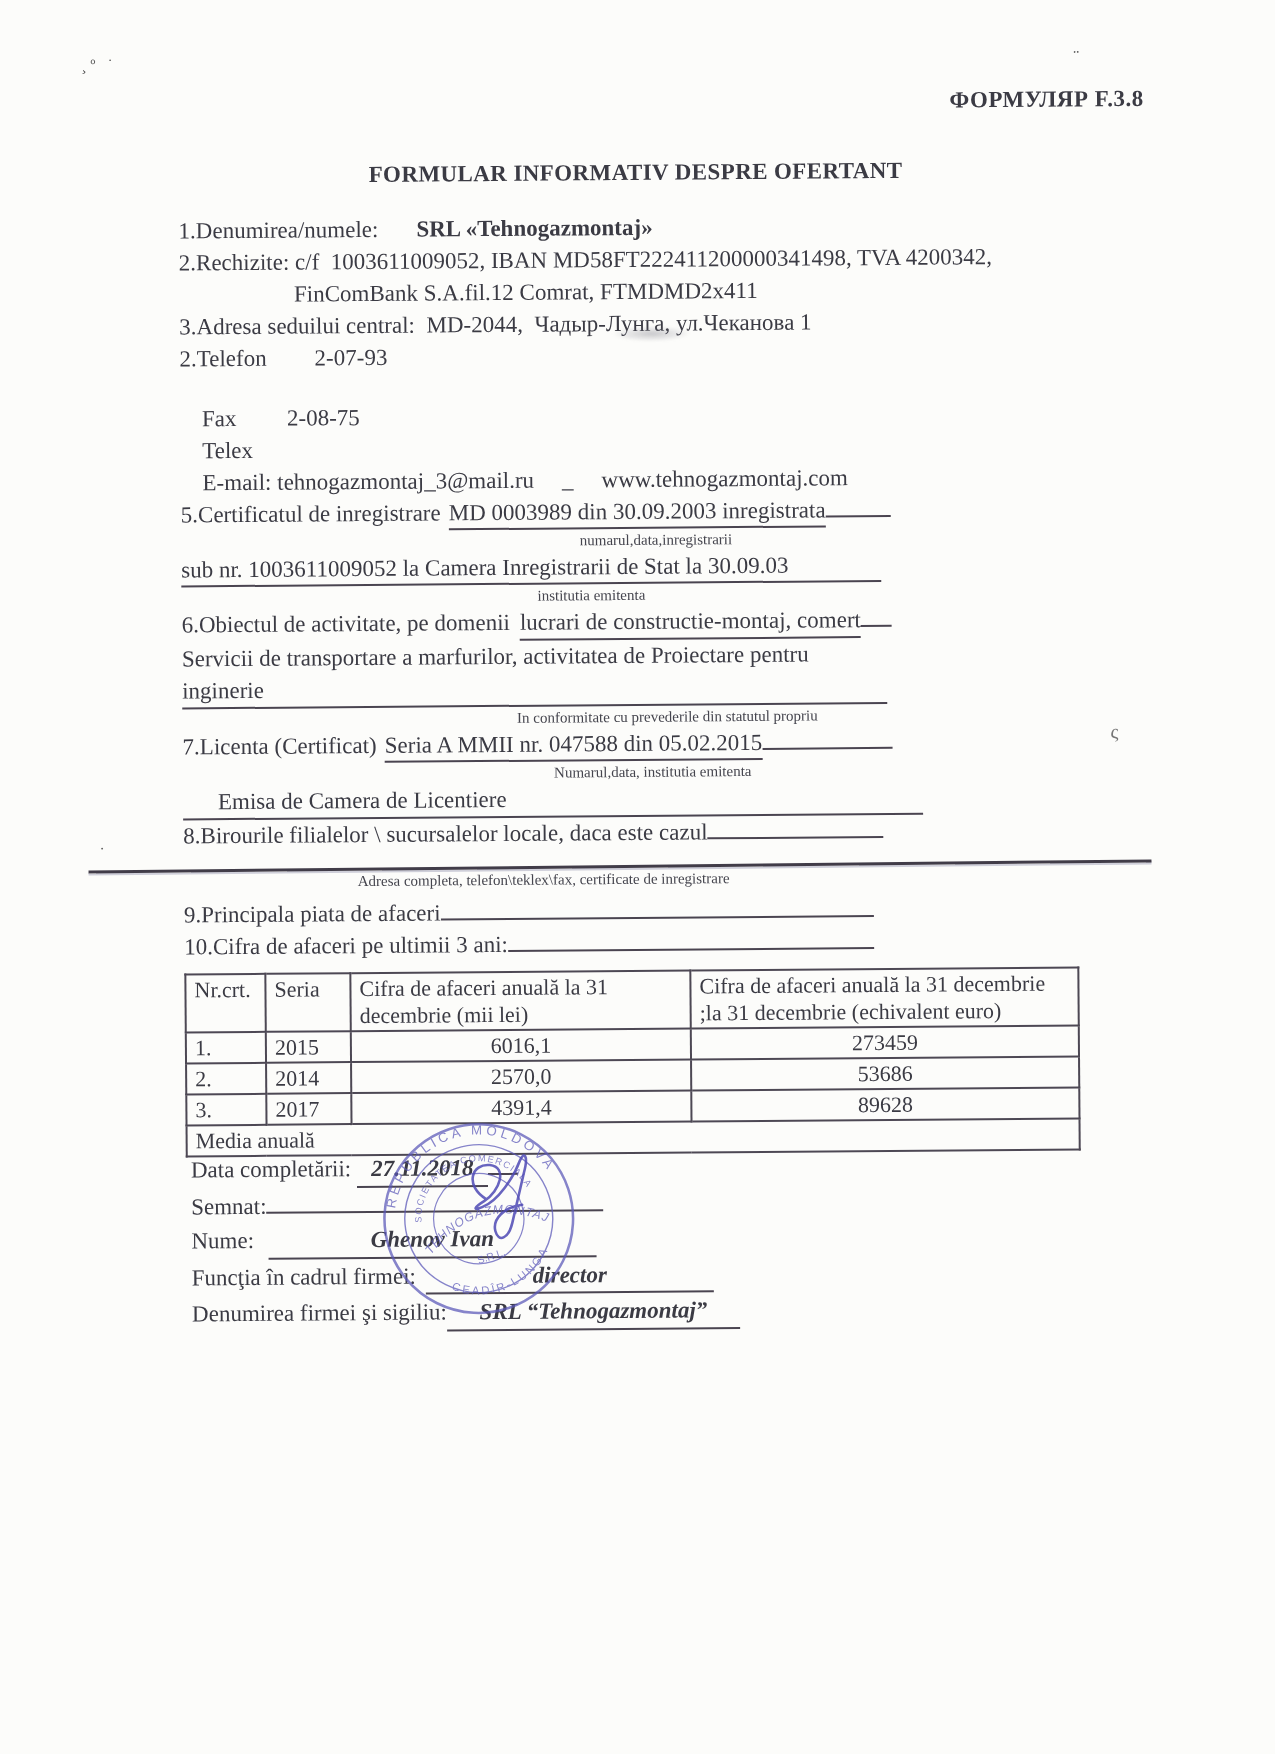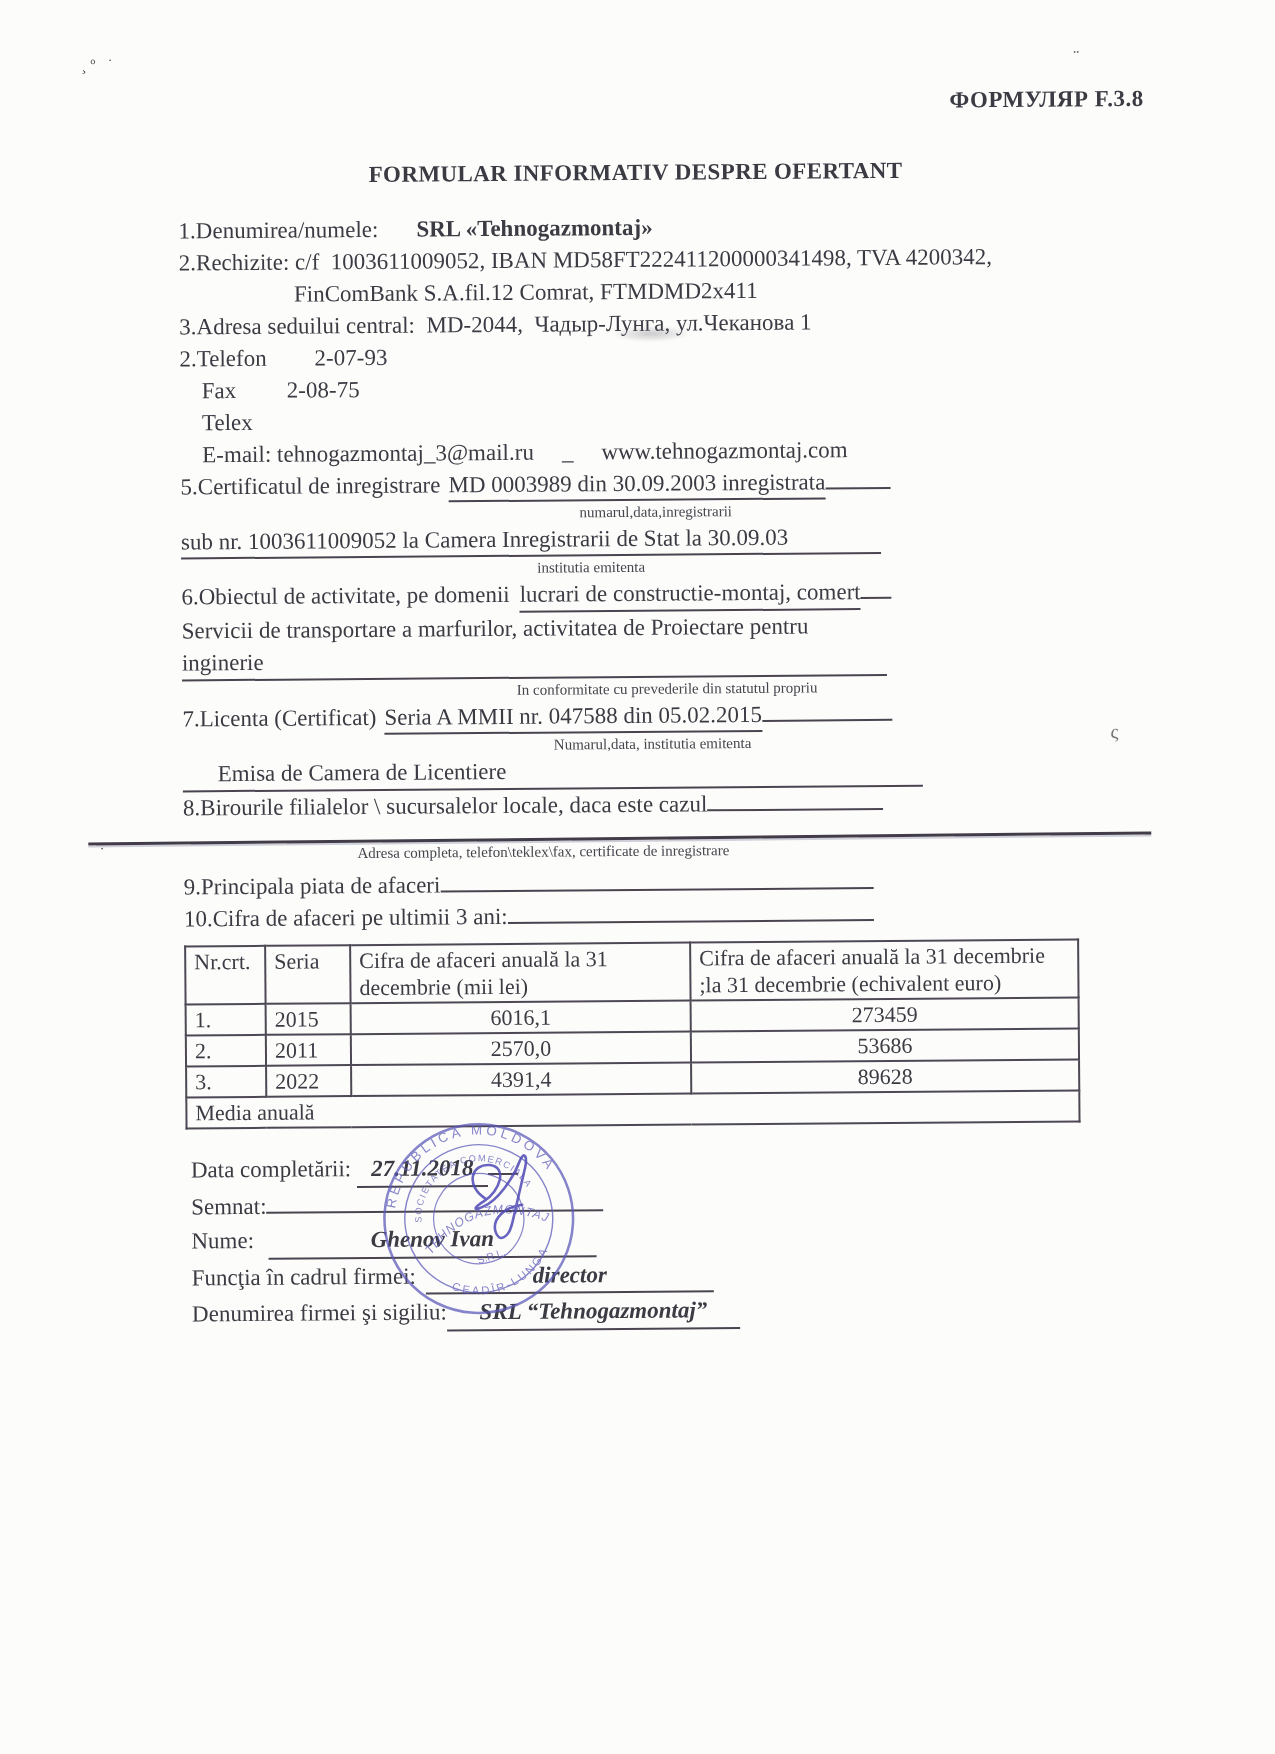--- a/index.html
+++ b/index.html
@@ -17,21 +17,21 @@
   .line{white-space:pre-wrap;}
   .flexline{display:flex;align-items:baseline;}
   .b{font-weight:bold;}
   .hand{font-weight:bold;font-style:italic;}
   .u{border-bottom:2px solid #4a4450;}
   .ufill{flex:1 1 auto;border-bottom:2px solid #4a4450;min-width:20px;}
   .lh31{line-height:31px;}
   .ind1{padding-left:115px;}
   .ind2{padding-left:22px;}
   .lw105{display:inline-block;width:107px;}
-  .lw85{display:inline-block;width:85px;}
+  .lw85{display:inline-block;width:85px;margin-top:28px;}
   .gap1{display:inline-block;width:28px;}
   .gap2{display:inline-block;width:38px;}
   .small{font-size:15px;line-height:22px;text-align:center;color:#45454e;}
   .n1{margin-left:255px;width:440px;}
   .n2{margin-left:190px;width:440px;}
   .n3{margin-left:260px;width:450px;}
   .n4{margin-left:245px;width:450px;}
   .n5{margin-left:135px;width:450px;}
   .w710{width:710px;}
   .w705{width:705px;}
@@ -139,27 +139,27 @@
           <th>Cifra de afaceri anuală la 31 decembrie ;la 31 decembrie (echivalent euro)</th>
         </tr>
         <tr>
           <td>1.</td>
           <td>2015</td>
           <td class="c">6016,1</td>
           <td class="c">273459</td>
         </tr>
         <tr>
           <td>2.</td>
-          <td>2011</td>
+          <td>2014</td>
           <td class="c">2570,0</td>
           <td class="c">53686</td>
         </tr>
         <tr>
           <td>3.</td>
-          <td>2022</td>
+          <td>2017</td>
           <td class="c">4391,4</td>
           <td class="c">89628</td>
         </tr>
         <tr>
           <td colspan="4">Media anuală</td>
         </tr>
       </tbody>
         </table>
     </div>
 

